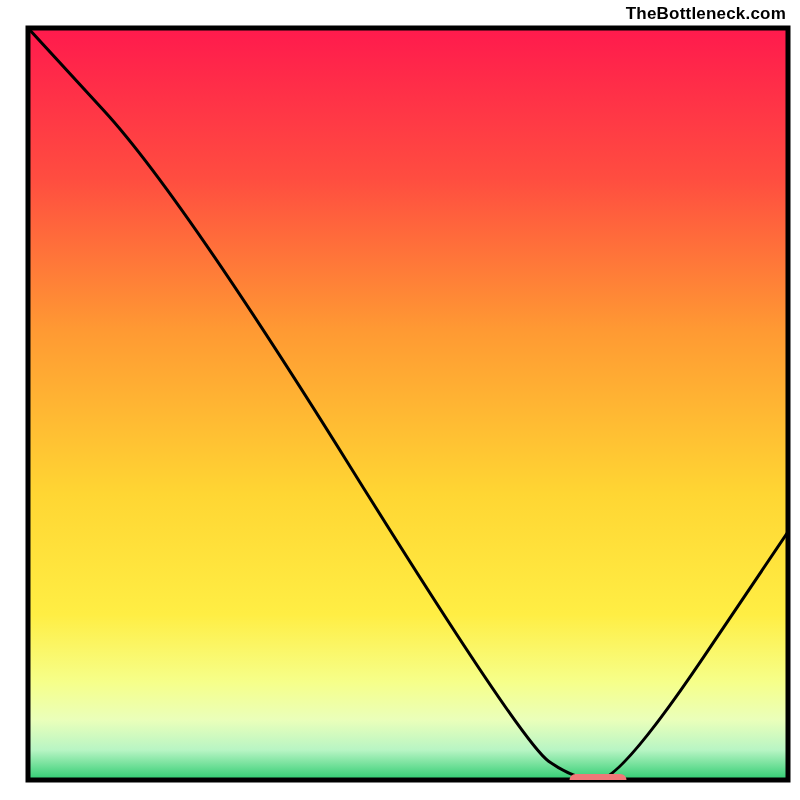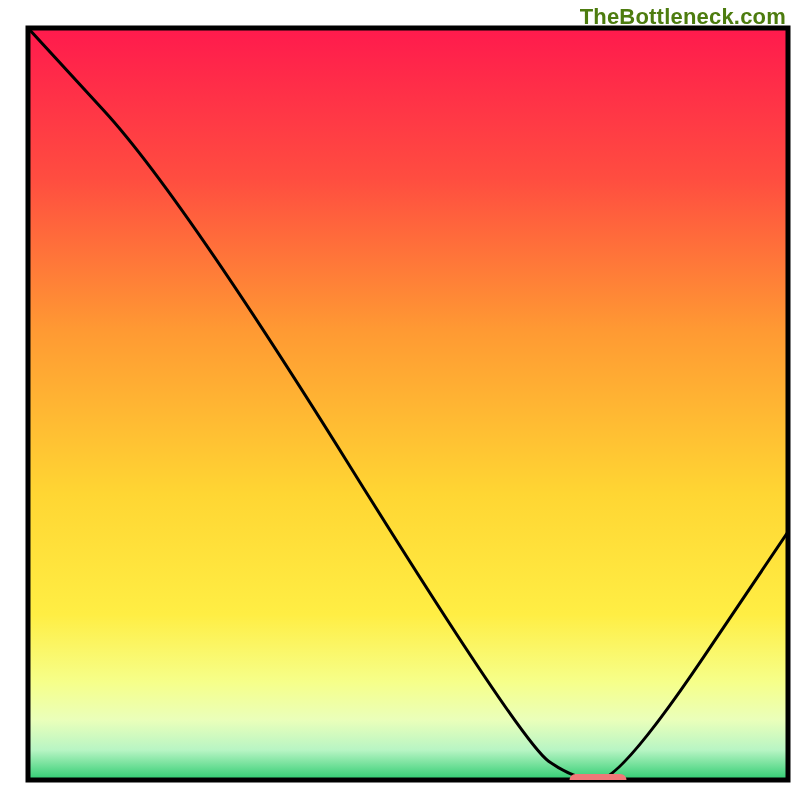--- a/index.html
+++ b/index.html
@@ -16,23 +16,23 @@
     width: 800px;
     height: 800px;
   }
   svg {
     display: block;
   }
   .watermark {
     position: absolute;
     top: 4px;
     right: 14px;
-    font-size: 22px;
+    font-size: 17px;
     font-weight: 600;
-    color: #4d7c0f;
+    color: #000000;
     letter-spacing: 0.2px;
     user-select: none;
   }
 </style>
 </head>
 <body>
 
 <div class="chart-wrap">
   <div class="watermark">TheBottleneck.com</div>
 

